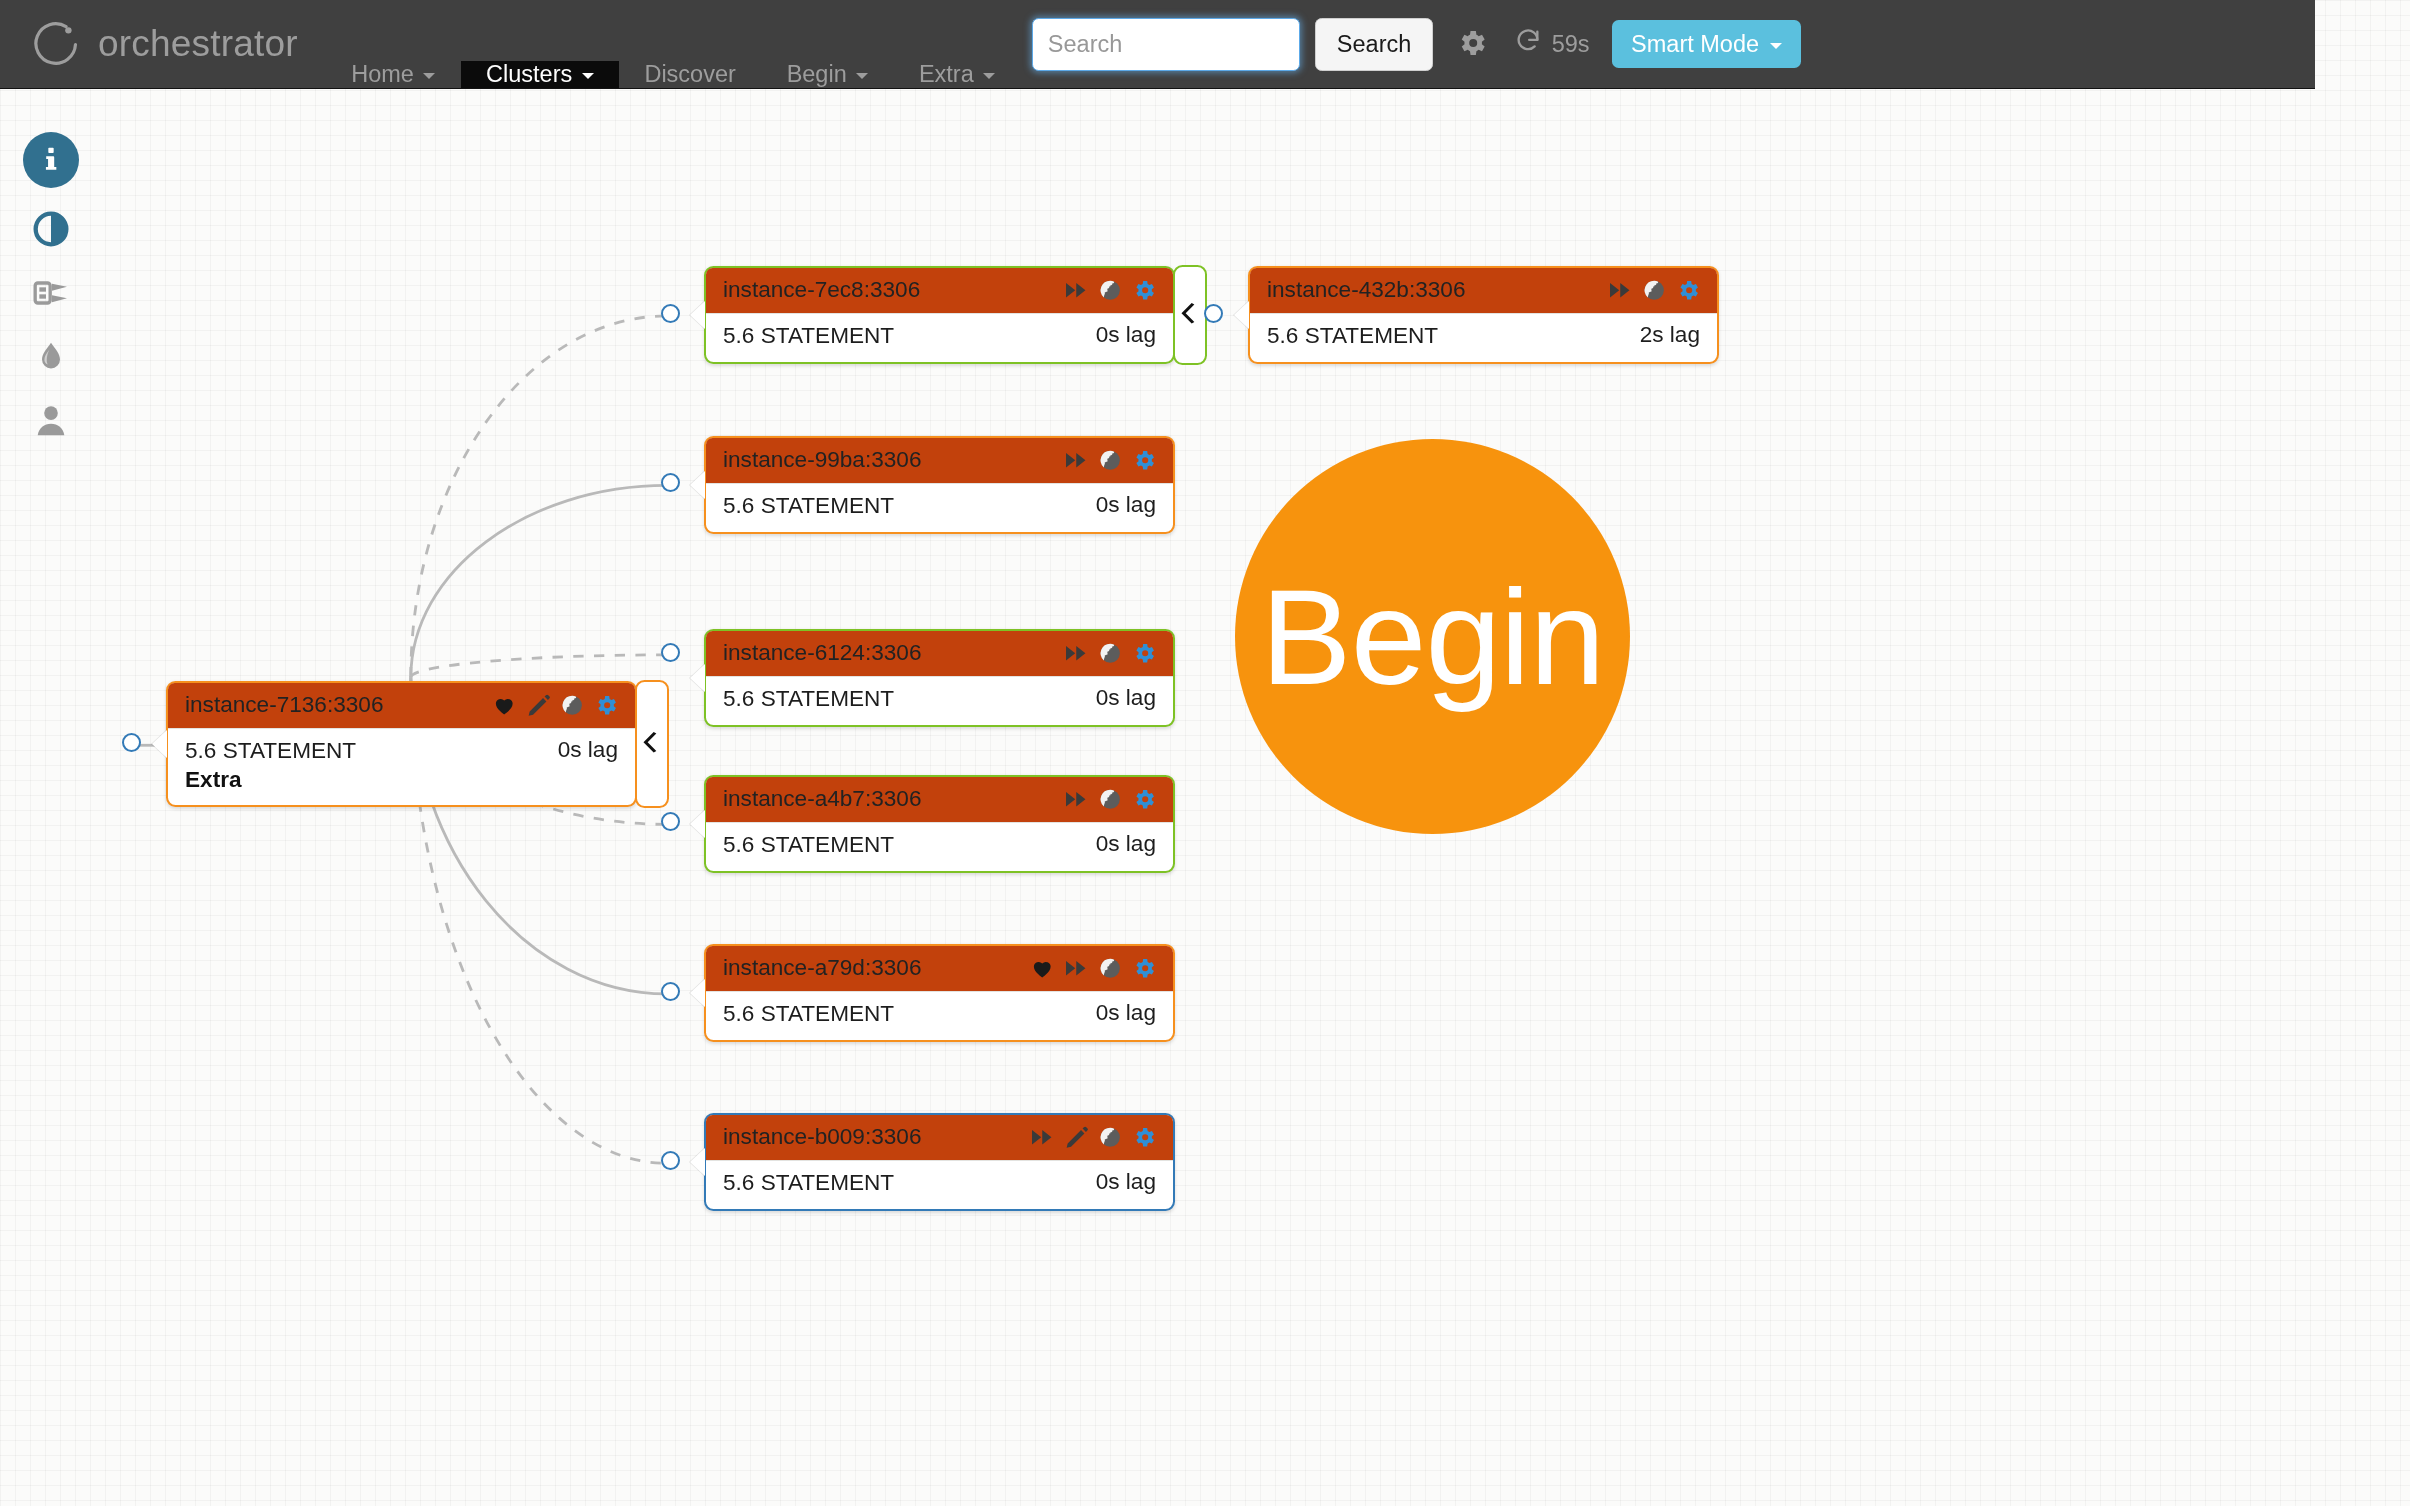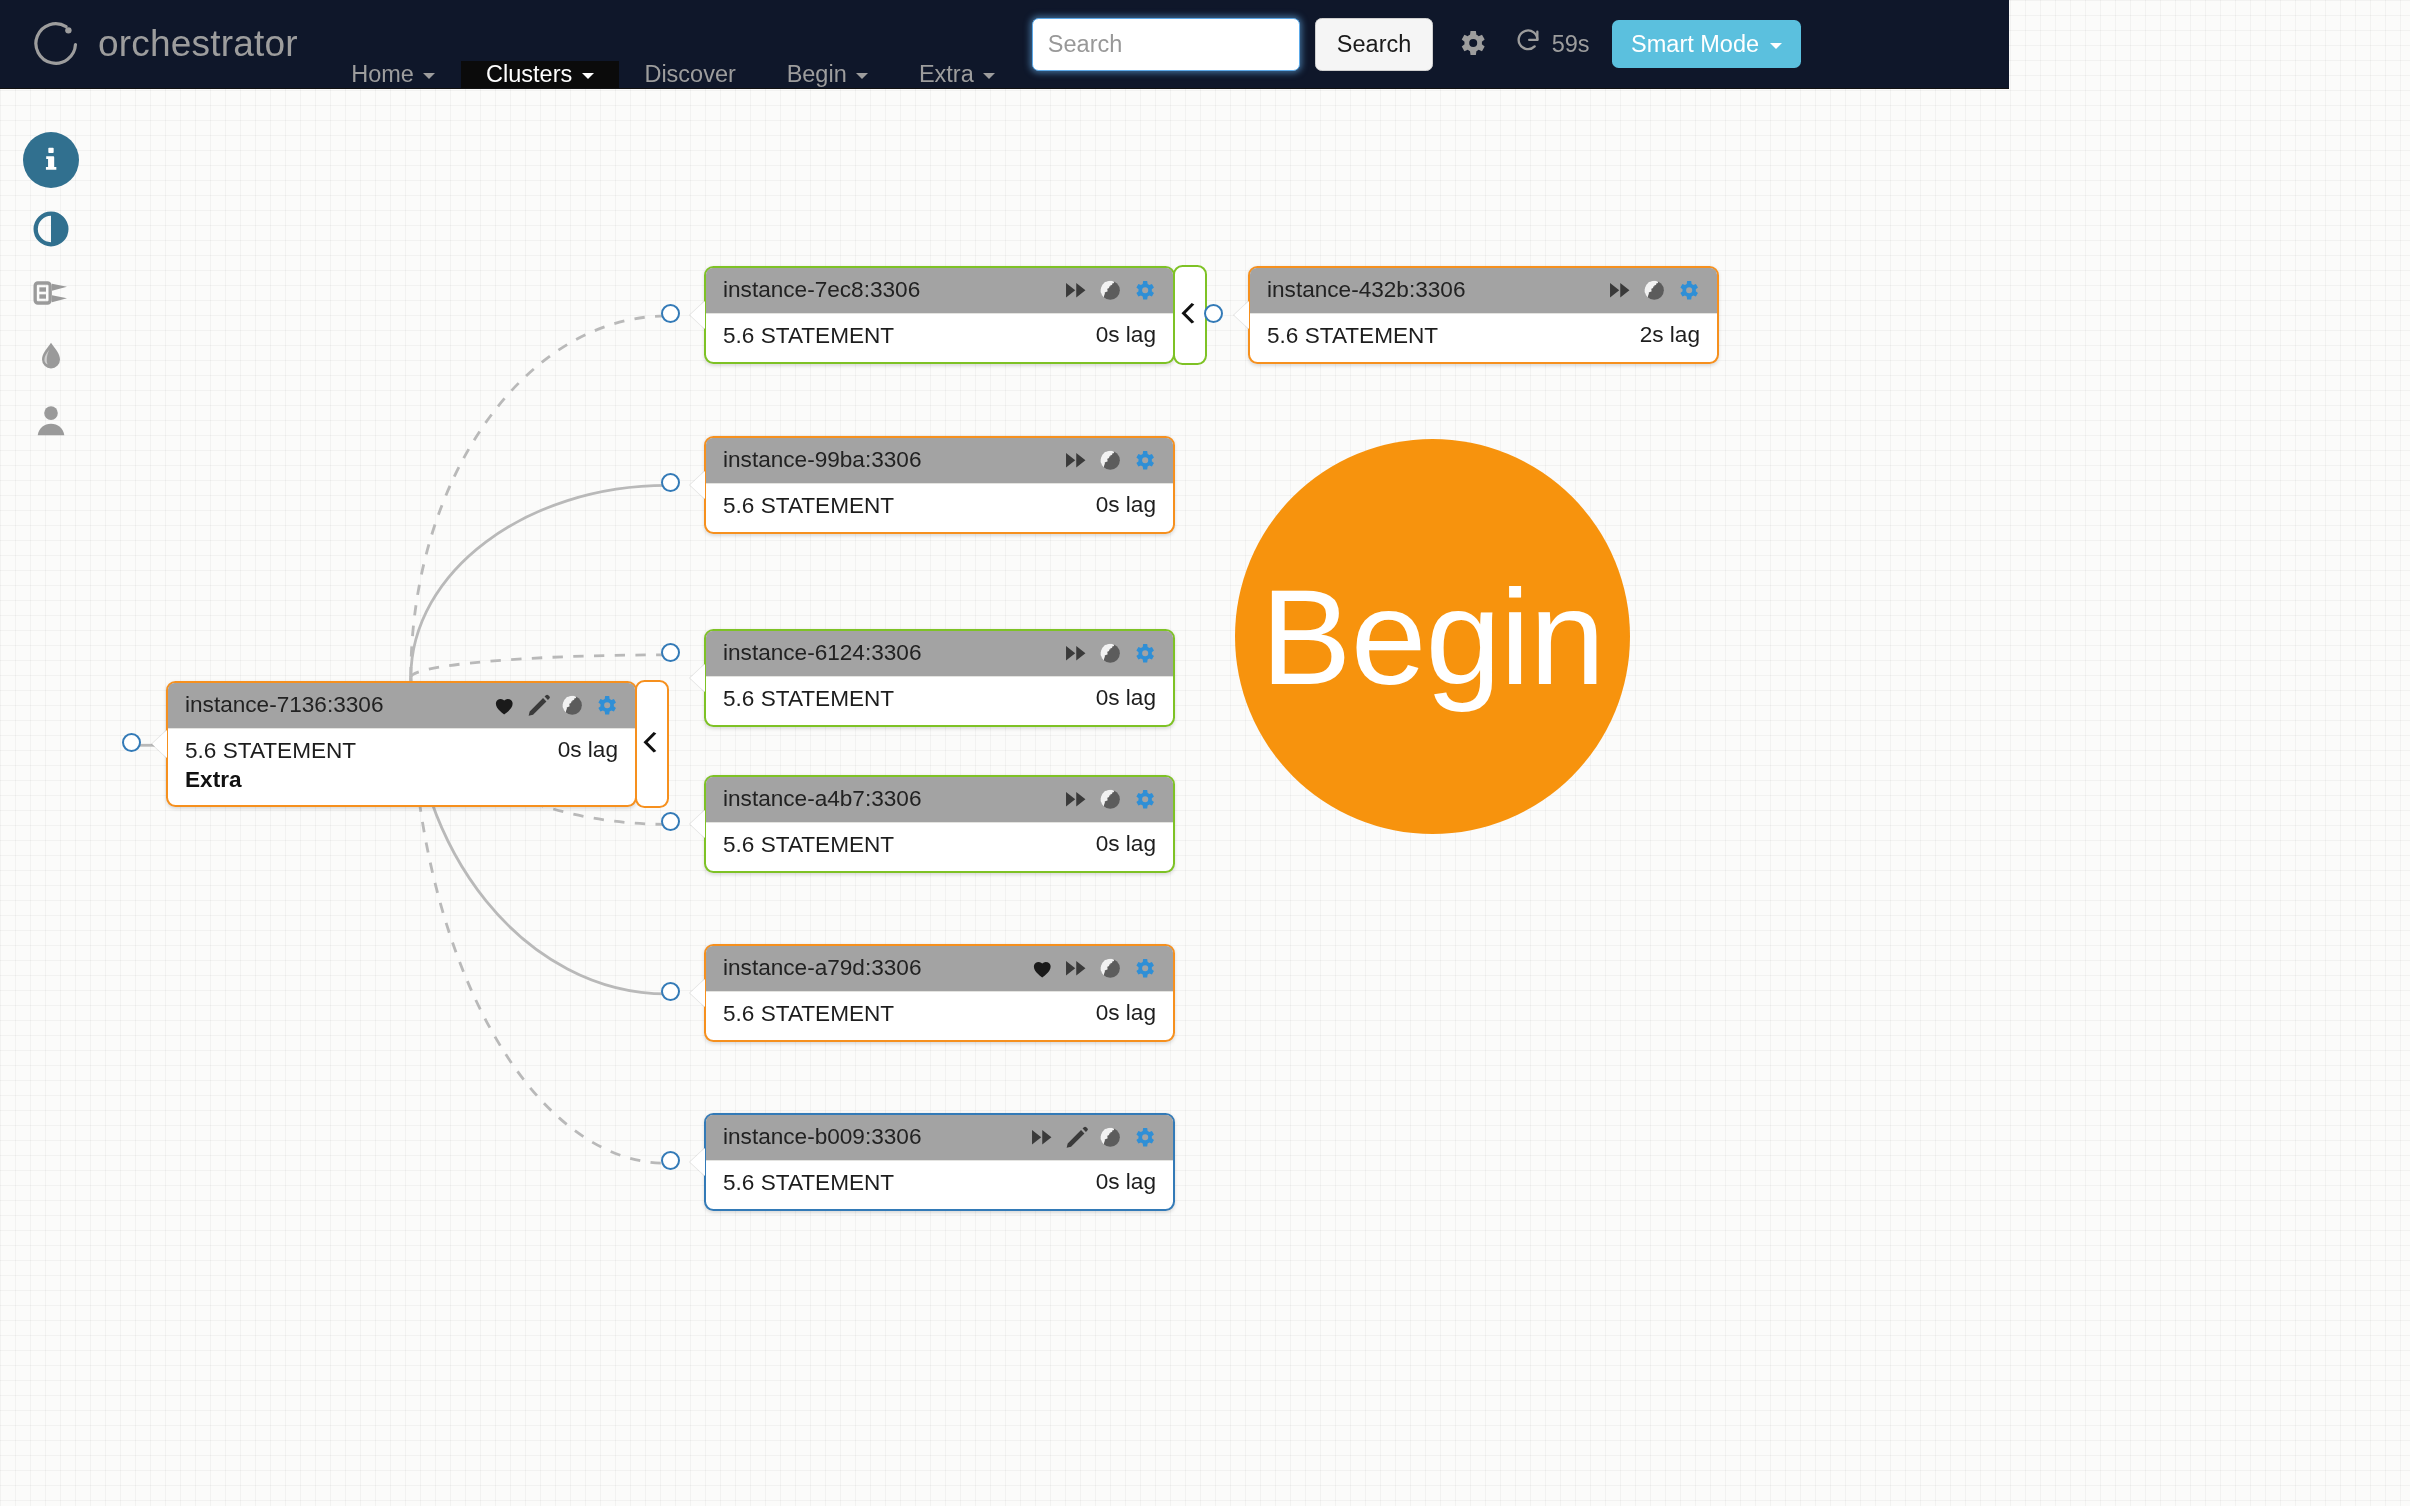--- a/index.html
+++ b/index.html
@@ -13,22 +13,22 @@
     background-color: #fbfbfa;
     background-image:
       linear-gradient(to right, rgba(0,0,0,0.035) 0.9px, transparent 0.9px),
       linear-gradient(to bottom, rgba(0,0,0,0.035) 0.9px, transparent 0.9px);
     background-size: 15px 15px;
   }
 
   
   #navbar {
     position: absolute; top: 0; left: 0;
-    width: 2009px; height: 89px;
-    background: #0f172a;
+    width: 2315px; height: 89px;
+    background: #404040;
     border-bottom: 0.9px solid #121212;
     display: flex; align-items: stretch;
     z-index: 50;
   }
   .brand {
     display: flex; align-items: center; gap: 15px;
     padding: 0 28px 0 34px;
     color: #9d9d9d;
     font-size: 37px;
     letter-spacing: 0.2px;
@@ -123,21 +123,21 @@
     border: 2.8px solid #8bc34a;
     border-radius: 9.4px;
     box-shadow: 0 1.9px 3.8px rgba(0,0,0,0.13);
   }
   .node.green  { border-color: #7ec225; }
   .node.orange { border-color: #f6901e; }
   .node.blue   { border-color: #337ab7; }
 
   .node-head {
     display: flex; align-items: center; justify-content: space-between;
-    background: #a3a3a3;
+    background: #c2410c;
     border-bottom: 0.9px solid #e3e3e0;
     padding: 9.4px 17px 9.4px 17px;
     border-radius: 6.6px 6.6px 0 0;
   }
   .node-title { font-size: 22.6px; color: #222; white-space: nowrap; }
   .node-icons { display: flex; align-items: center; gap: 9.4px; }
   .node-icons .ic { cursor: pointer; display: inline-flex; }
 
   .node-body {
     display: flex; align-items: flex-start; justify-content: space-between;

